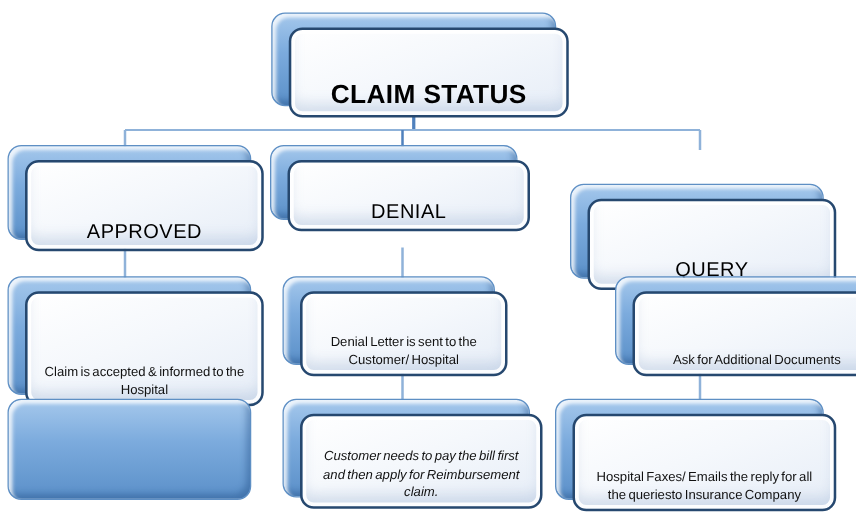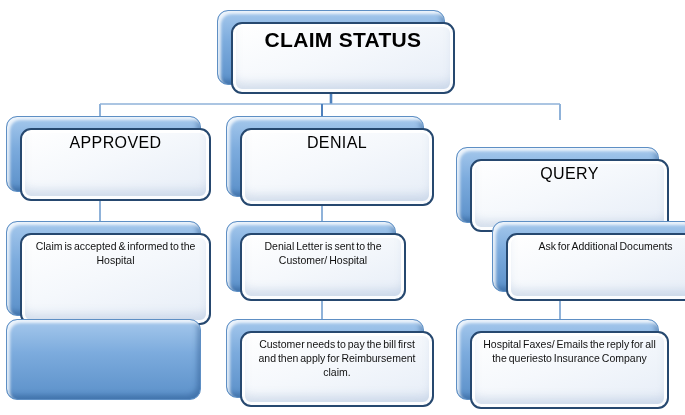--- a/index.html
+++ b/index.html
@@ -23,46 +23,46 @@
   }
   
   .front{
     position:absolute;left:14px;top:12px;right:0;bottom:0;
     border-radius:11px;
     border:2px solid #26486f;
     background:linear-gradient(160deg,#ffffff 0%,#f5f8fc 45%,#e6edf7 100%);
     box-shadow:inset 0 0 0 3px rgba(255,255,255,.92),
                inset 0 -9px 10px rgba(128,158,198,.28),
                inset 0 2px 2px rgba(255,255,255,1);
-    display:flex;align-items:flex-start;justify-content:center;
+    display:flex;align-items:flex-end;justify-content:center;
     text-align:center;padding:4px 10px;box-sizing:border-box;
   }
   .title-text{
     font-size:21px;font-weight:bold;color:#000000;
     letter-spacing:.3px;
   }
   .header-text{
     font-size:16px;font-weight:400;color:#000000;
     letter-spacing:.4px;
   }
   .step-text{
     font-size:10.5px;line-height:1.35;color:#111111;
     word-spacing:-1px;
   }
   
   .n-root {left:217px;top:10px;width:238px;height:84px;}
   .n-a-h  {left:6px;  top:116px;width:205px;height:85px;}
-  .n-d-h  {left:226px;top:116px;width:208px;height:90px;}
+  .n-d-h  {left:216px;top:116px;width:208px;height:69px;}
   .n-q-h  {left:456px;top:116px;width:213px;height:85px;margin-top:31px;}
   .n-a-1  {left:6px;  top:221px;width:205px;height:104px;}
   .n-d-1  {left:226px;top:221px;width:180px;height:80px;}
   .n-q-1  {left:456px;top:221px;width:213px;height:80px;margin-left:36px;}
   .n-a-2  {left:6px;  top:319px;width:205px;height:90px;}
-  .n-d-2  {left:226px;top:319px;width:208px;height:88px;}
-  .n-q-2  {left:456px;top:319px;width:213px;height:90px;}
+  .n-d-2  {left:226px;top:319px;width:208px;height:88px;font-style:italic;}
+  .n-q-2  {left:444px;top:319px;width:213px;height:90px;padding-left:12px;}
 </style>
 </head>
 <body>
 
 <div class="canvas">
 
   <svg class="connectors" width="685" height="415" viewBox="0 0 685 415">
 
     <line x1="331" y1="93" x2="331" y2="104" stroke="#4f81bd" stroke-width="2.6"></line>
 

